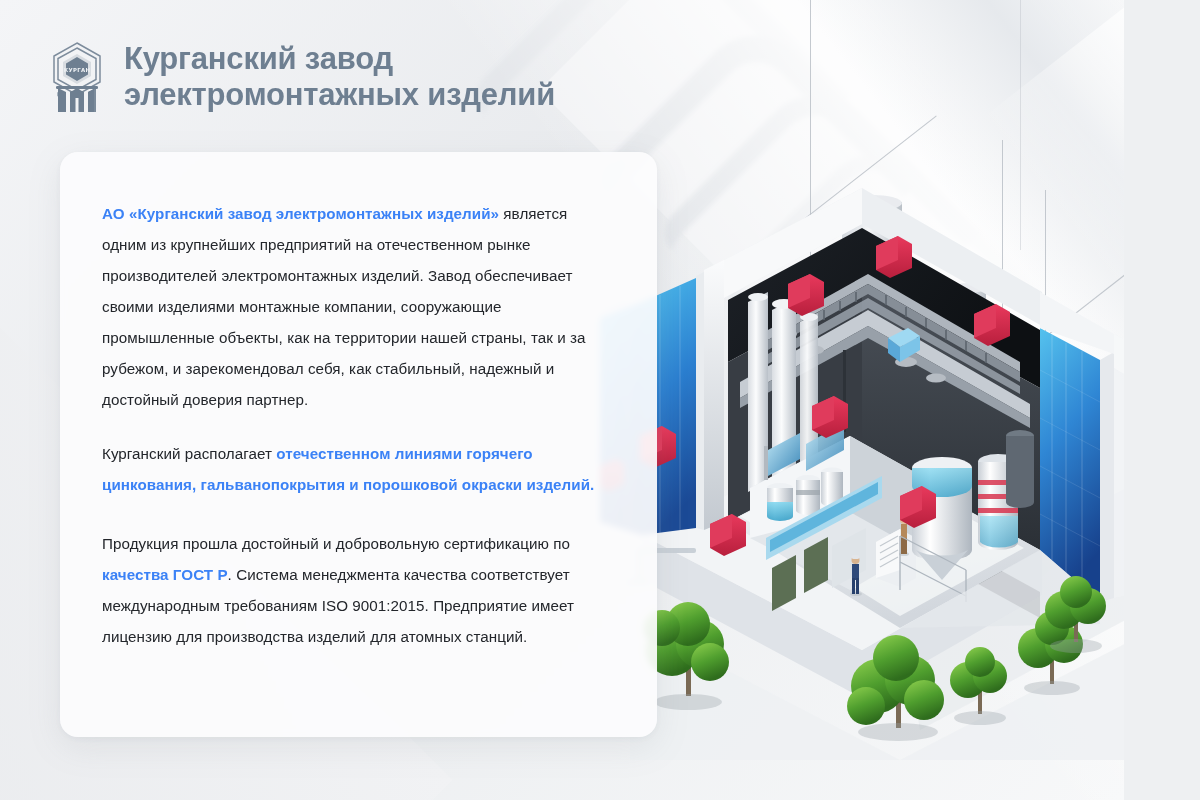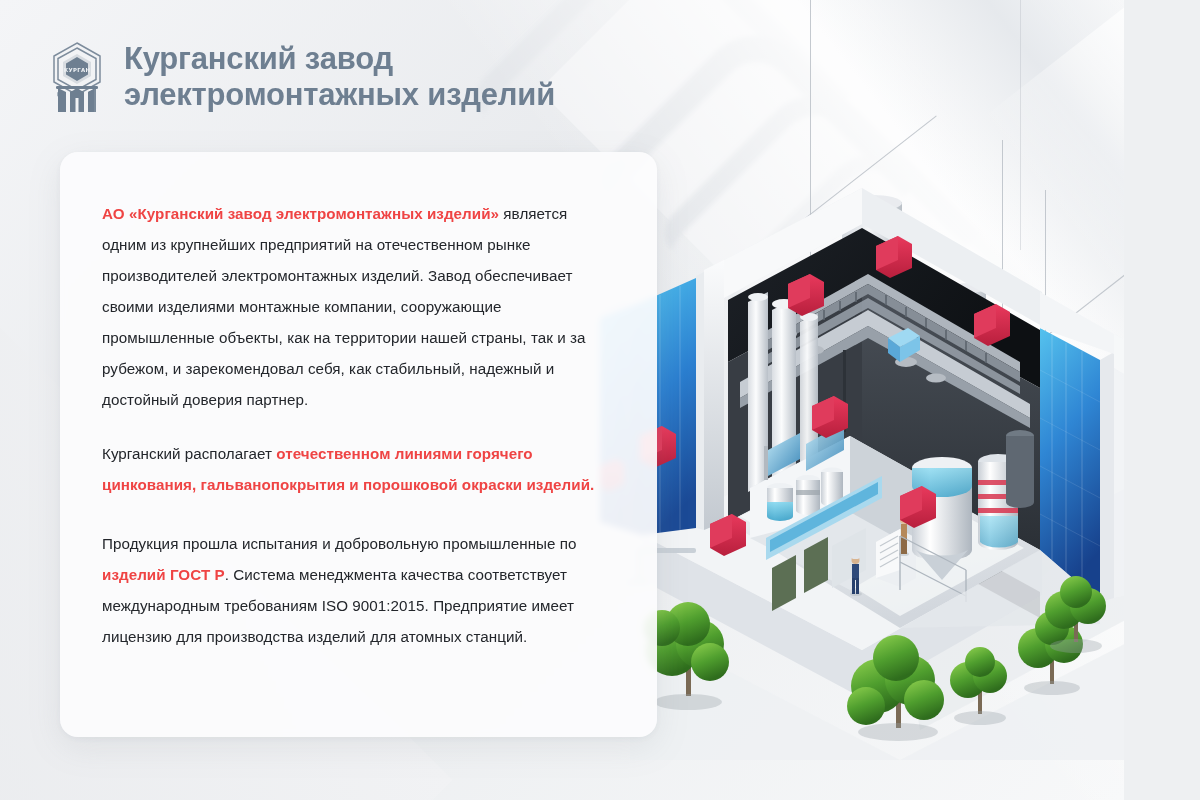--- a/index.html
+++ b/index.html
@@ -81,21 +81,21 @@
     z-index:5;
     padding:0;
     box-sizing:border-box;
   }
   .card-inner{padding:46px 44px 40px 42px;}
   .p{
     color:#23262b;font-size:15.2px;line-height:31px;margin:0 0 23px 0;
     letter-spacing:.05px;
   }
   .p:last-child{margin-bottom:0;}
-  .p b{font-weight:bold;color:#ef4444;}
+  .p b{font-weight:bold;color:#3b82f6;}
   .p.p2{margin-top:4px;margin-bottom:28px;}
 </style>
 </head>
 <body>
 
 <div id="stage">
 
   <div class="bg-base"></div>
   <div class="bg-corner-tr"></div>
   <div class="bg-corner-bl"></div>
@@ -468,17 +468,17 @@
       </svg>
     </div>
     <h1 class="title">Курганский завод
 электромонтажных изделий</h1>
   </div>
 
   <div class="card">
     <div class="card-inner">
       <p class="p"><b>АО «Курганский завод электромонтажных изделий»</b><span> является одним из крупнейших предприятий на отечественном рынке производителей электромонтажных изделий. Завод обеспечивает своими изделиями монтажные компании, сооружающие промышленные объекты, как на территории нашей страны, так и за рубежом, и зарекомендовал себя, как стабильный, надежный и достойный доверия партнер.</span></p>
       <p class="p p2"><span>Курганский располагает </span><b>отечественном линиями горячего цинкования, гальванопокрытия и порошковой окраски изделий.</b><span></span></p>
-      <p class="p"><span>Продукция прошла испытания и добровольную промышленные по </span><b>изделий ГОСТ Р</b><span>. Система менеджмента качества соответствует международным требованиям ISO 9001:2015. Предприятие имеет лицензию для производства изделий для атомных станций.</span></p>
+      <p class="p"><span>Продукция прошла достойный и добровольную сертификацию по </span><b>качества ГОСТ Р</b><span>. Система менеджмента качества соответствует международным требованиям ISO 9001:2015. Предприятие имеет лицензию для производства изделий для атомных станций.</span></p>
     </div>
   </div>
 
 </div>
 
 </body></html>

